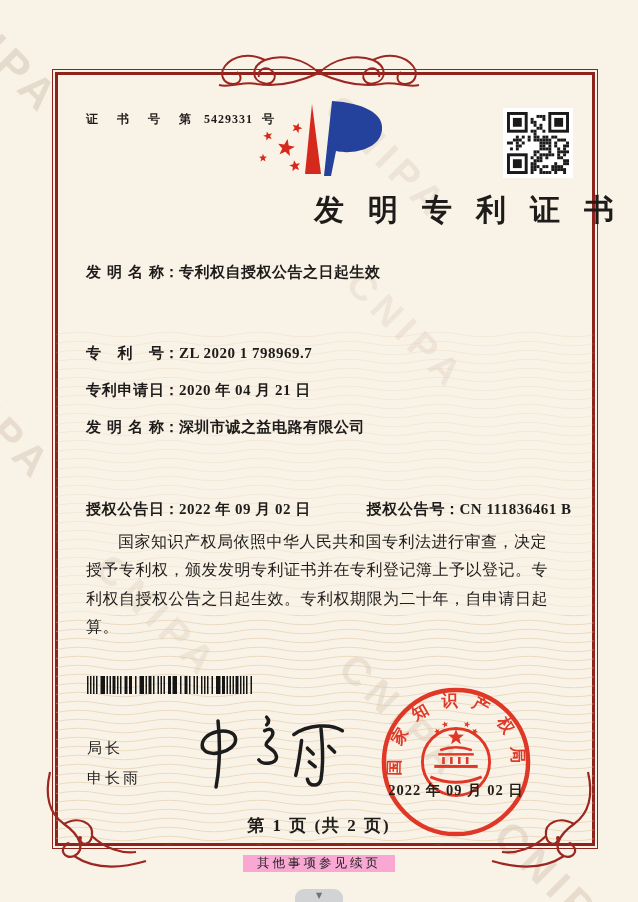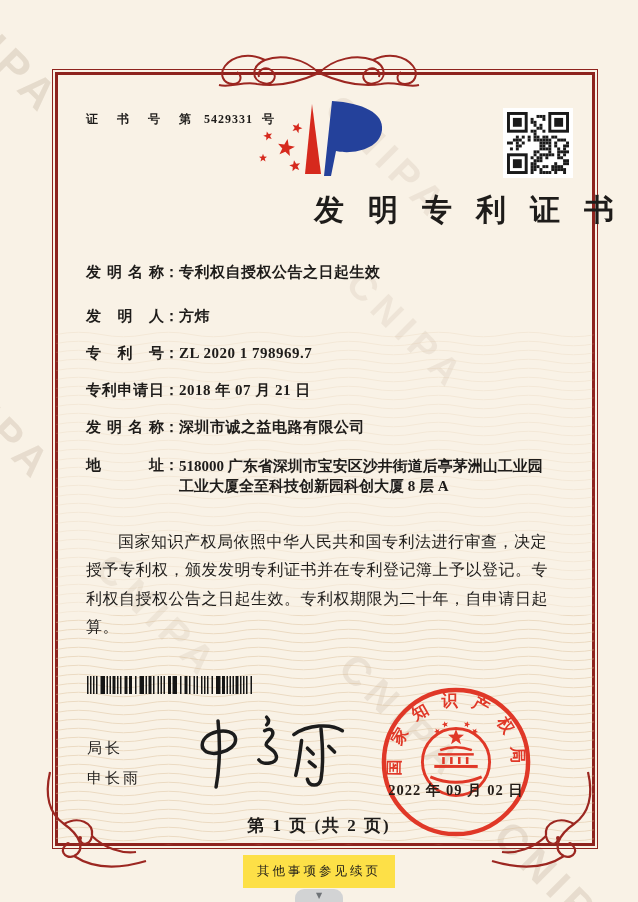--- a/index.html
+++ b/index.html
@@ -57,21 +57,21 @@
   .director{ position:absolute; left:87px; top:733px; font-size:15px; font-weight:400; letter-spacing:3px; line-height:30px;}
   .signature{ position:absolute; left:185px; top:710px; width:170px; height:90px; }
   .seal{ position:absolute; left:378px; top:684px; width:156px; height:156px; opacity:.93;}
   .seal-date{
     position:absolute; left:375px; top:781px; width:162px; text-align:center;
     font-size:14.5px; font-weight:bold; color:#241d18; letter-spacing:1px;
   }
   .pagenum{ position:absolute; left:0; right:0; top:814px; text-align:center; font-size:17px; font-weight:600; letter-spacing:2px;}
   .footer-note{
     position:absolute; left:50%; transform:translateX(-50%); top:855px;
-    background:#fde047; padding:8px 14px; font-size:12.5px; letter-spacing:3px; font-weight:500;
+    background:#f9a8d4; padding:0 14px; font-size:12.5px; letter-spacing:3px; font-weight:500;
   }
   .scroll-tab{
     position:absolute; left:50%; transform:translateX(-50%); bottom:-2px;
     width:48px; height:15px; background:#d2d3d4; border-radius:9px 9px 0 0;
     text-align:center; font-size:8px; color:#6f7377; line-height:13px;
     font-family:"DejaVu Sans",sans-serif; cursor:pointer;
   }
   .waves{ position:absolute; left:56px; top:330px; pointer-events:none; }
 </style>
 </head>
@@ -283,34 +283,32 @@
         <rect x="3" y="45" width="15" height="15" fill="#ffffff"></rect>
         <rect x="6" y="48" width="9" height="9" fill="#1a1a1a"></rect>
       </svg>
   </div>
 
   <div class="title">发明专利证书</div>
 
   <div class="frow" style="top:263px">
     <span class="jl">发明名称</span><span class="colon">：</span><span class="fval">专利权自授权公告之日起生效</span>
   </div>
-  <div class="frow" style="top:307px">
-    <span class="jl">发明人</span><span class="colon">：</span><span class="fval">方炜</span>
-  </div>
   <div class="frow" style="top:344px">
     <span class="jl">专利号</span><span class="colon">：</span><span class="fval">ZL 2020 1 798969.7</span>
   </div>
   <div class="frow" style="top:381px">
-    <span class="jl">专利申请日</span><span class="colon">：</span><span class="fval">2018 年 07 月 21 日</span>
+    <span class="jl">专利申请日</span><span class="colon">：</span><span class="fval">2020 年 04 月 21 日</span>
   </div>
   <div class="frow" style="top:418px">
     <span class="jl">发明名称</span><span class="colon">：</span><span class="fval">深圳市诚之益电路有限公司</span>
   </div>
-  <div class="frow" style="top:456px">
-    <span class="jl">地址</span><span class="colon">：</span><span class="addr-lines"><span>518000 广东省深圳市宝安区沙井街道后亭茅洲山工业园</span><span>工业大厦全至科技创新园科创大厦 8 层 A</span></span>
+  <div class="frow" style="top:500px">
+    <span><span class="jl">授权公告日</span><span class="colon">：</span><span class="fval">2022 年 09 月 02 日</span></span>
+    <span class="pair2"><span class="jl">授权公告号</span><span class="colon">：</span><span class="fval">CN 111836461 B</span></span>
   </div>
 
   <div class="bodytext">
     <p>国家知识产权局依照中华人民共和国专利法进行审查，决定授予专利权，颁发发明专利证书并在专利登记簿上予以登记。专利权自授权公告之日起生效。专利权期限为二十年，自申请日起算。</p>
   </div>
 
   <div class="barcode">
     <svg id="bc-svg" width="170" height="18">
         <rect x="0" y="0" width="1.5" height="18" fill="#151515"></rect>
         <rect x="3" y="0" width="1.5" height="18" fill="#151515"></rect>

